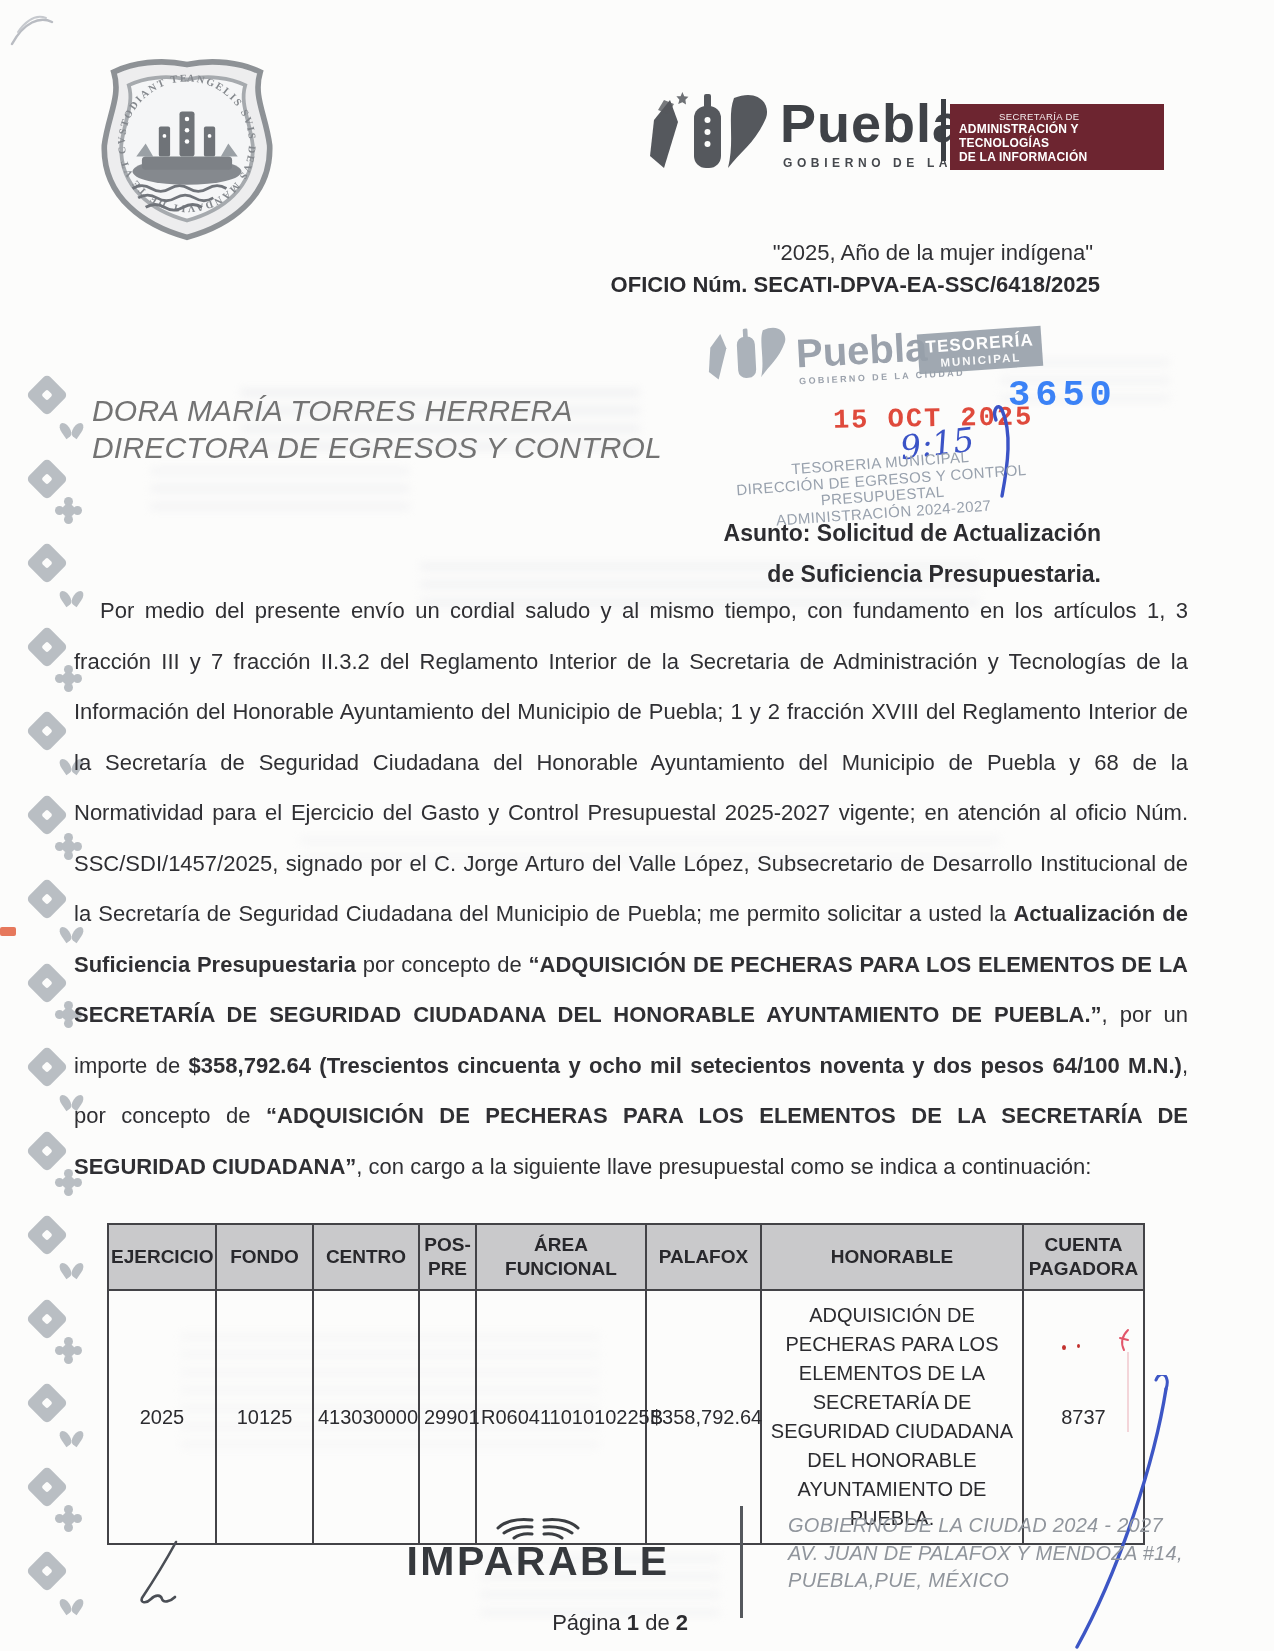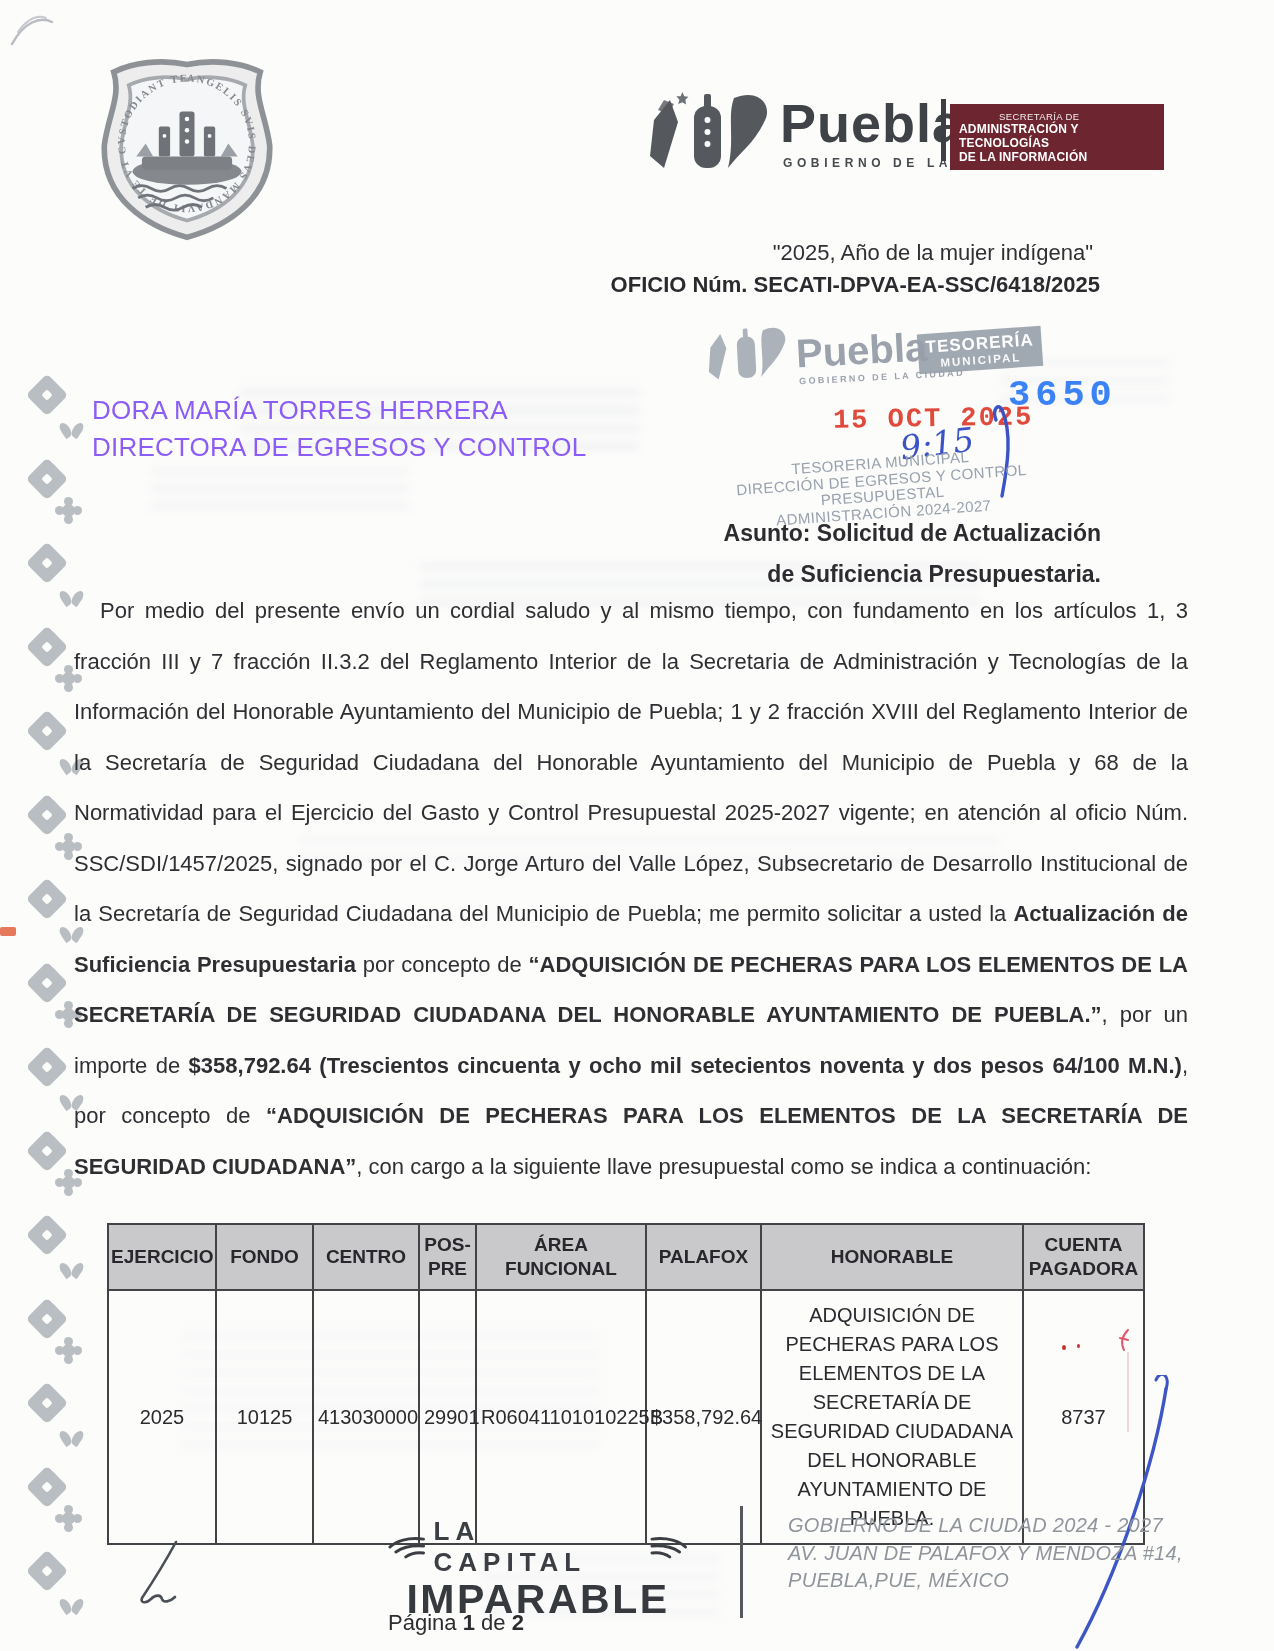--- a/index.html
+++ b/index.html
@@ -24,38 +24,38 @@
   .st-sub{font-size:9px;letter-spacing:2.4px;font-weight:bold;transform:rotate(-3deg);opacity:.85;}
   .st-box{background:#97a0aa;color:#fff;padding:4px 8px;transform:rotate(-4deg);opacity:.9;text-align:center;}
   .st-box .l1{font-size:17px;font-weight:bold;letter-spacing:1px;}
   .st-box .l2{font-size:11.5px;font-weight:bold;letter-spacing:2px;opacity:.95;}
   .st-folio{font-size:37px;font-weight:bold;color:#3b82f6;letter-spacing:5px;font-family:"Liberation Mono",monospace;}
   .st-date{font-size:27px;font-weight:bold;color:#df4a3c;letter-spacing:2px;font-family:"Liberation Mono",monospace;transform:rotate(-1deg);}
   .st-time{font-size:33px;font-style:italic;color:#3b53c6;font-family:"DejaVu Serif",serif;transform:rotate(-7deg);}
   .st-lines{width:320px;text-align:center;transform:rotate(-4deg);color:#98a1ad;font-size:15px;line-height:16.5px;letter-spacing:.4px;}
 
   
-  .addr{font-size:26px;line-height:37px;color:#8b5cf6;letter-spacing:.2px;}
+  .addr{font-size:30px;line-height:37px;color:#737373;letter-spacing:.2px;font-style:italic;}
   .subject{text-align:right;font-size:23px;font-weight:bold;line-height:41px;color:#2c2c30;}
 
   
   .body-par{width:1114px;font-size:22px;line-height:50.5px;text-align:justify;text-indent:26px;color:#2f2f33;}
   .body-par .b{font-weight:bold;}
 
   
   table.llave{border-collapse:collapse;width:1036px;table-layout:fixed;background:transparent;}
   table.llave th,table.llave td{border:2px solid #434347;text-align:center;vertical-align:middle;
        font-family:"Liberation Sans",sans-serif;}
   table.llave th{background:#c9c9cb;font-size:19px;font-weight:bold;color:#28282c;padding:8px 2px;line-height:24px;height:46px;}
   table.llave td{font-size:20px;color:#2b2b2f;padding:10px 4px;line-height:29px;height:210px;}
 
   
   .slogan-top{font-size:26px;font-weight:bold;letter-spacing:6px;color:#3b3e42;display:flex;align-items:center;gap:8px;justify-content:center;}
   .slogan-bottom{font-size:41px;font-weight:bold;letter-spacing:2.5px;color:#36393d;text-align:center;margin-top:-2px;}
-  .page-label{font-size:22px;color:#2c2c30;text-align:left;}
+  .page-label{font-size:22px;color:#2c2c30;text-align:right;}
   .page-label .num{font-weight:bold;}
   .footer-divider{width:3px;height:112px;background:#55585d;}
   .footer-contact{font-size:20px;line-height:27.5px;color:#90959c;letter-spacing:.3px;}
 
   
   .pattern{width:64px;display:flex;flex-direction:column;}
   .pat-unit{position:relative;height:84px;width:64px;}
   .pat-diamond{position:absolute;left:6px;top:8px;width:30px;height:30px;background:#b9bec3;transform:rotate(45deg);border-radius:5px;}
   .pat-diamond:after{content:"";position:absolute;left:11px;top:11px;width:8px;height:8px;background:#fcfcfb;border-radius:2px;}
   .pat-clover{position:absolute;left:36px;top:48px;width:13px;height:13px;border-radius:50%;background:#b9bec3;
@@ -320,21 +320,20 @@
 
   <svg class="abs" style="left:128px;top:1538px;" width="76" height="72" viewBox="0 0 76 72">
     <path d="M48,4 C36,26 22,48 14,60 c-2,5 4,6 9,1 c5,-5 10,-4 11,0 c1,4 8,3 13,-2" stroke="#4a4e55" stroke-width="2.6" fill="none" stroke-linecap="round"></path>
   </svg>
 
   <div class="abs" style="left:388px;top:1516px;width:300px;">
     <div class="slogan-top">
       <svg width="38" height="24" viewBox="0 0 38 24">
         <path d="M36,4 C20,2 8,6 2,12 M36,11 C24,10 14,13 8,17 M36,18 C28,17 22,19 18,22" stroke="#3b3e42" stroke-width="3" fill="none" stroke-linecap="round"></path>
       </svg>
-      <span>LA CAPITAL</span>
       <svg width="38" height="24" viewBox="0 0 38 24" style="transform:scaleX(-1);">
         <path d="M36,4 C20,2 8,6 2,12 M36,11 C24,10 14,13 8,17 M36,18 C28,17 22,19 18,22" stroke="#3b3e42" stroke-width="3" fill="none" stroke-linecap="round"></path>
       </svg>
     </div>
     <div class="slogan-bottom">IMPARABLE</div>
   </div>
   <div class="abs page-label" style="left:388px;top:1610px;width:300px;">
     <span>Página</span>
     <span class="num">1</span>
     <span>de</span>

